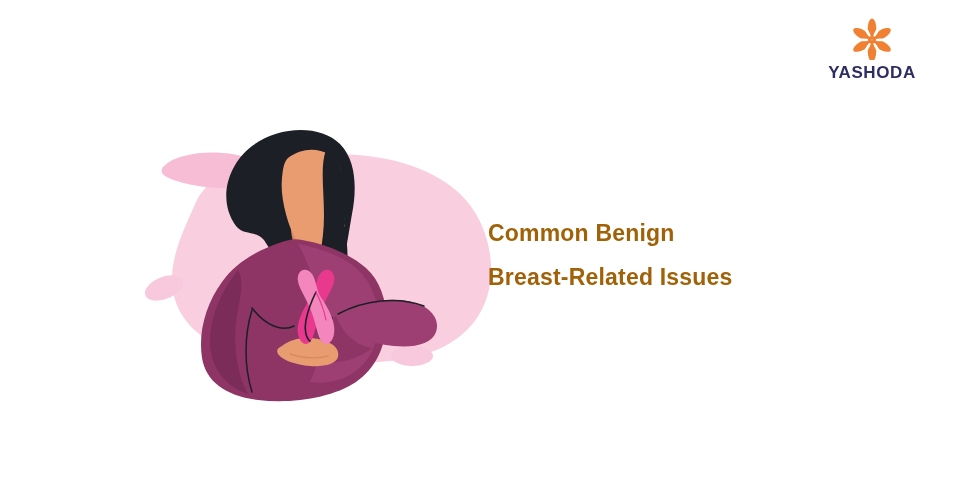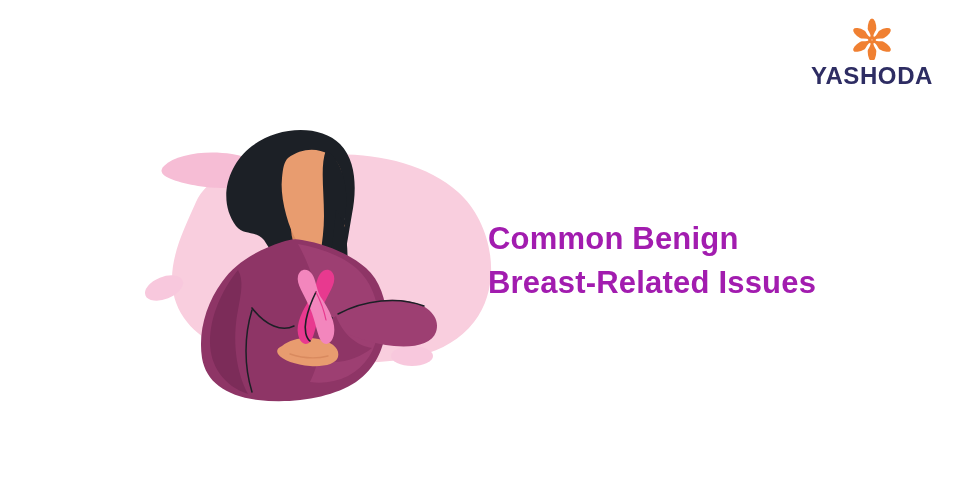--- a/index.html
+++ b/index.html
@@ -34,43 +34,43 @@
     height: 42px;
   }
   .logo-word1, .logo-word2 {
     display: block;
     color: #2e2d63;
     font-family: "Liberation Sans Narrow", "Liberation Sans", sans-serif;
     font-weight: bold;
     letter-spacing: 0.6px;
     white-space: nowrap;
   }
-  .logo-word1 { font-size: 24px; }
+  .logo-word1 { font-size: 17px; }
   .logo-word2 { font-size: 21px; margin-top: 2px; }
 
   
   .illustration {
     position: absolute;
     left: 140px;
     top: 110px;
     width: 360px;
     height: 300px;
   }
   .illustration svg { display: block; width: 100%; height: 100%; }
 
   
   .headline {
     position: absolute;
     left: 488px;
     top: 196px;
     width: 400px;
-    color: #a21caf;
+    color: #a16207;
     font-family: "Liberation Sans Narrow", "Liberation Sans", sans-serif;
     font-weight: bold;
-    font-size: 31px;
+    font-size: 23px;
     line-height: 44px;
     letter-spacing: 0.2px;
   }
   .headline .line { display: block; white-space: nowrap; }
 </style>
 </head>
 <body>
 
 <div id="banner">
 

